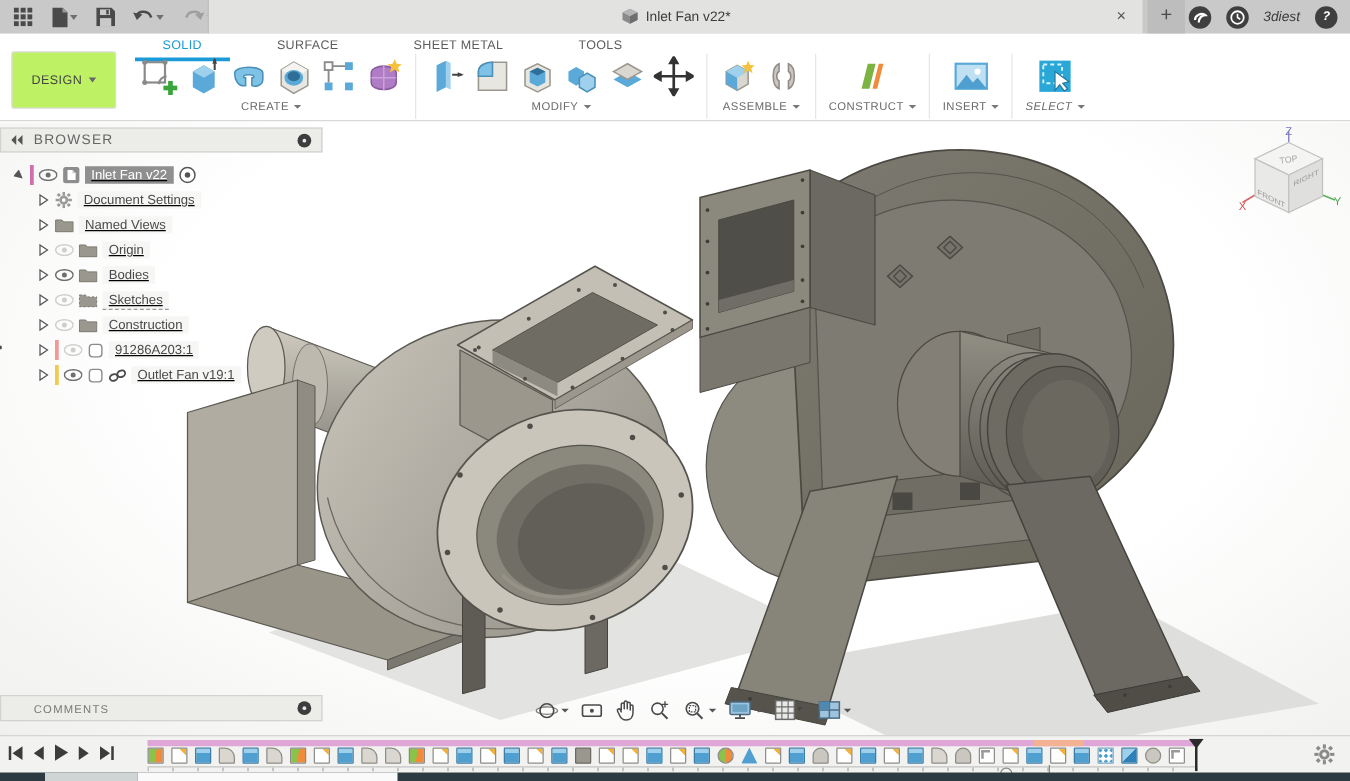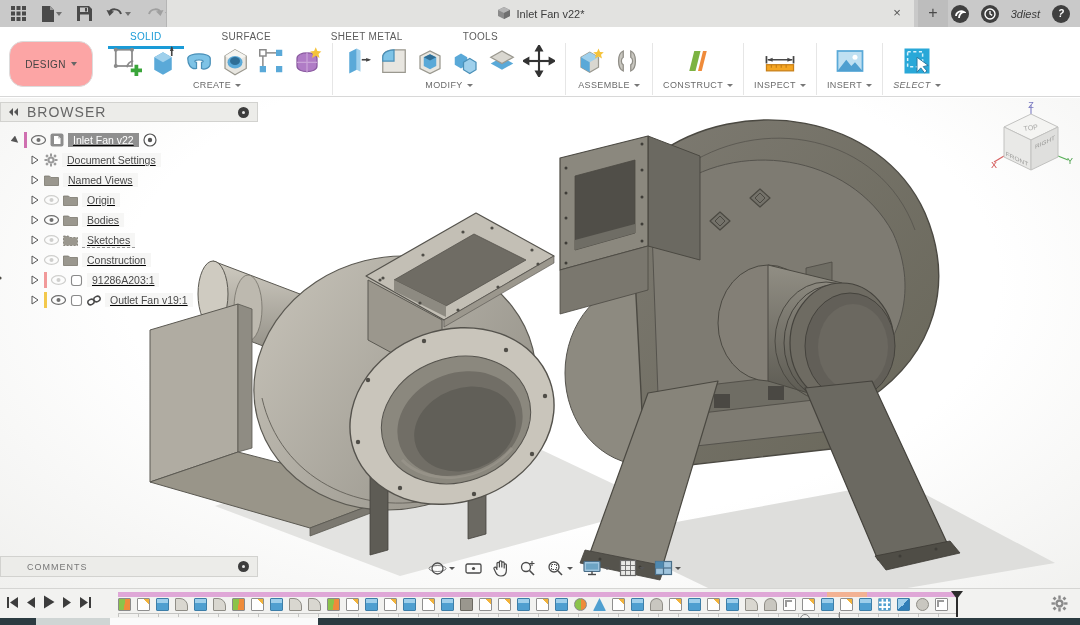--- a/index.html
+++ b/index.html
@@ -14,21 +14,21 @@
   .doc-tab { position:absolute; left:166px; top:0; width:748px; height:27px; background:#e2e2e0; display:flex; align-items:center; justify-content:center; gap:6px; border-left:1px solid #b5b5b5; }
   .doc-tab .title { font-size:11px; color:#3c3c3c; }
   .doc-close { position:absolute; right:8px; top:4px; width:18px; height:18px; color:#555; font-size:13px; text-align:center; line-height:18px; cursor:default; }
   .newtab { position:absolute; left:918px; top:0px; width:30px; height:27px; background:#bdbdbd; color:#4a4a4a; font-size:16px; text-align:center; line-height:26px; }
   .tb-right { position:absolute; right:0; top:0; height:27px; display:flex; align-items:center; gap:12px; padding-right:10px;font-style:italic; }
   .tb-circle { width:18px; height:18px; border-radius:50%; background:#3f3f3f; display:flex; align-items:center; justify-content:center; color:#fff; font-size:10px; font-weight:bold; }
   .username { font-size:11px; color:#3a3a3a; }
 
   
   .ribbon { position:absolute; top:27px; left:0; width:1080px; height:70px; background:#fff; border-bottom:1px solid #d8d8d8; }
-  .design-btn { position:absolute; left:9px; top:14px; width:84px; height:46px; border:1px solid #dcdcdc; border-radius:14px; background:#fca5a5; display:flex; align-items:center; justify-content:center; font-size:10px; color:#444; letter-spacing:.4px; }
+  .design-btn { position:absolute; left:9px; top:14px; width:84px; height:46px; border:1px solid #dcdcdc; border-radius:2px; background:#bef264; display:flex; align-items:center; justify-content:center; font-size:10px; color:#444; letter-spacing:.4px; }
   .design-btn::after { content:""; width:0; height:0; border-left:3.5px solid transparent; border-right:3.5px solid transparent; border-top:4px solid #666; margin-left:5px; }
   .ribbon-tabs { position:absolute; left:108px; top:1px; display:flex; gap:16px;justify-content:space-between; }
   .rtab { font-size:10px; color:#5c5c5c; padding:3px 22px 4px 22px; letter-spacing:.3px; }
   .rtab.active { color:#1a9bd7; border-bottom:3px solid #1a9bd7; }
   .groups { position:absolute; left:102px; top:16px; display:flex; height:52px; }
   .group { display:flex; flex-direction:column; align-items:center; padding:0 10px; border-right:1px solid #e6e6e6; }
   .group:last-child { border-right:none;font-style:italic; }
   .g-icons { display:flex; align-items:center; gap:6px; height:36px; }
   .g-label { font-size:9px; color:#6a6a6a; letter-spacing:.4px; display:flex; align-items:center; margin-top:1px; }
   .g-label::after { content:""; width:0; height:0; border-left:3px solid transparent; border-right:3px solid transparent; border-top:3.5px solid #777; margin-left:4px; }
@@ -37,21 +37,21 @@
   
   .canvas { position:absolute; top:98px; left:0; width:1080px; height:490px; background:radial-gradient(ellipse at 52% 38%, #ffffff 55%, #f0f0ee 100%); }
   .scene { position:absolute; left:0; top:0; }
 
   
   .viewcube { position:absolute; right:6px; top:2px; width:86px; height:86px; }
 
   
   .browser { position:absolute; left:0; top:4px; width:258px; }
   .panel-header { height:20px; background:#ecece9; border:1px solid #d2d2cf; display:flex; align-items:center; padding:0 8px; }
-  .panel-header .ph-label { font-size:14px; color:#666; letter-spacing:1px; margin-left:8px; flex:1; }
+  .panel-header .ph-label { font-size:11px; color:#666; letter-spacing:1px; margin-left:8px; flex:1; }
   .ph-dot { width:11px; height:11px; border-radius:50%; background:#3d3d3d; position:relative; }
   .ph-dot::after { content:""; position:absolute; left:4px; top:4px; width:3px; height:3px; border-radius:50%; background:#e8e8e8; }
   .tree { padding-top:8px;text-decoration:underline; }
   .trow { display:flex; align-items:center; height:20px; gap:4px; }
   .indent0 { padding-left:10px; } .indent1 { padding-left:30px; }
   .tw { width:10px; display:flex; justify-content:center; }
   .bar { width:3px; height:16px; }
   .tlabel { font-size:10.5px; color:#4a4a4a; background:#f4f4f2cc; padding:1px 5px; white-space:nowrap; }
   .tlabel.selected { background:#8f8f8f; color:#fff; }
   .tlabel.dashed { border-bottom:1px dashed #9a9a9a; }
@@ -292,39 +292,20 @@
       <div class="group">
         <div class="g-icons">
           <svg class="ric" width="30" height="30" viewBox="0 0 24 24">
               <polygon points="5,20 9,4 14,4 10,20" fill="#7cb342"></polygon>
               <polygon points="12,20 16,4 19,4 15,20" fill="#ef8b3a"></polygon>
             </svg>
         </div>
         <div class="g-label">CONSTRUCT</div>
       </div>
 
-      <div class="group">
-        <div class="g-icons">
-          <svg class="ric" width="32" height="30" viewBox="0 0 26 24">
-              <line x1="2" y1="8" x2="2" y2="14" stroke="#444" stroke-width="1.4"></line>
-              <line x1="24" y1="8" x2="24" y2="14" stroke="#444" stroke-width="1.4"></line>
-              <line x1="3" y1="11" x2="23" y2="11" stroke="#444" stroke-width="1.2"></line>
-              <polygon points="3,11 7,9.3 7,12.7" fill="#444"></polygon>
-              <polygon points="23,11 19,9.3 19,12.7" fill="#444"></polygon>
-              <rect x="2" y="15" width="22" height="5" fill="#f5a623" stroke="#c77f18" stroke-width="1"></rect>
-              <g stroke="#c77f18" stroke-width="1">
-                <line x1="6" y1="15" x2="6" y2="17.5"></line>
-                <line x1="10" y1="15" x2="10" y2="17.5"></line>
-                <line x1="14" y1="15" x2="14" y2="17.5"></line>
-                <line x1="18" y1="15" x2="18" y2="17.5"></line>
-              </g>
-            </svg>
-        </div>
-        <div class="g-label">INSPECT</div>
-      </div>
 
       <div class="group">
         <div class="g-icons">
           <svg class="ric" width="30" height="30" viewBox="0 0 24 24">
               <rect x="2" y="4" width="20" height="16" fill="#bfe0f2" stroke="#5aa9d8" stroke-width="1.4"></rect>
               <circle cx="16" cy="9" r="2" fill="#fff"></circle>
               <path d="M2 20 L9 11 L13 16 L16 13 L22 20 Z" fill="#4f9fd0"></path>
             </svg>
         </div>
         <div class="g-label">INSERT</div>

